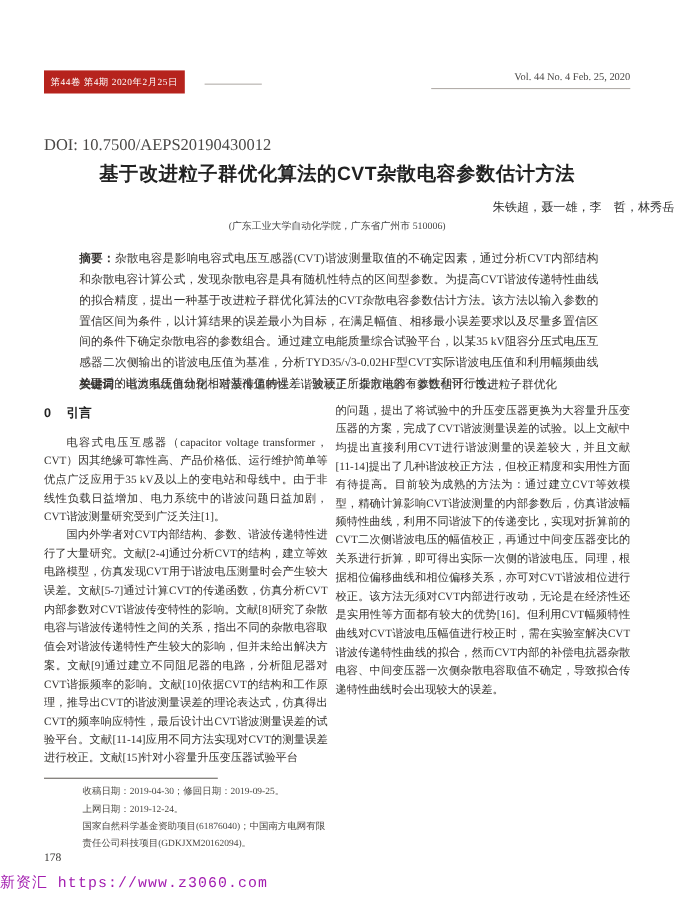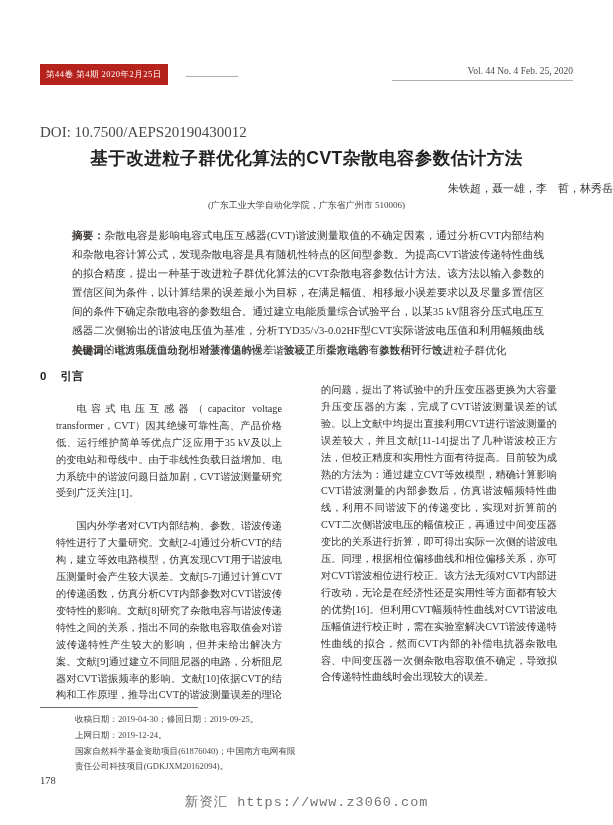--- a/index.html
+++ b/index.html
@@ -39,37 +39,37 @@
     position:absolute;left:72px;top:226px;width:472px;
     font-size:10.6px;line-height:19px;text-align:justify;color:#35322f;
   }
   .lbl{font-weight:bold;font-family:"Liberation Sans","DejaVu Sans",sans-serif;}
   .keywords{
     position:absolute;left:72px;top:341px;width:472px;
     font-size:10.6px;line-height:18px;color:#35322f;
   }
   
   .col{position:absolute;top:366px;font-size:10.2px;line-height:16.9px;text-align:justify;color:#35322f;}
-  .col p{margin:16px;text-indent:2em;}
+  .col p{margin:0;text-indent:2em;}
   .col p.noindent{text-indent:0;}
   .col-left{left:40px;width:258px;height:338px;overflow:hidden;}
   .col-right{left:305px;width:268px;height:412px;overflow:hidden;}
   .sec-head{
     font-family:"Liberation Sans","DejaVu Sans",sans-serif;
     font-weight:bold;font-size:11.5px;color:#222;margin:2px 0 10px 0;
   }
   .sec-head .num{margin-right:14px;}
   
   .fn-rule{position:absolute;left:40px;top:707px;width:158px;height:1px;background:#6b6762;}
   .footnotes{position:absolute;left:40px;top:712px;width:262px;font-size:8.6px;line-height:15.8px;color:#4a4742;}
   .footnotes div{white-space:normal;margin-left:35px;}
   .page-num{position:absolute;left:40px;top:775px;font-size:10.5px;color:#3a3835;}
   .watermark{
-    position:absolute;left:0;top:793px;width:100%;text-align:center;
-    color:#737373;font-size:13.5px;letter-spacing:1px;
+    position:absolute;left:0;top:793px;width:100%;
+    color:#a21caf;font-size:13.5px;letter-spacing:1px;
     font-family:"Liberation Mono","DejaVu Sans Mono",monospace;
   }
 </style>
 </head>
 <body>
 
 <div class="page">
 
   <div class="issue-badge">第44卷 第4期 2020年2月25日</div>
   <div class="doi">DOI: 10.7500/AEPS20190430012</div>

